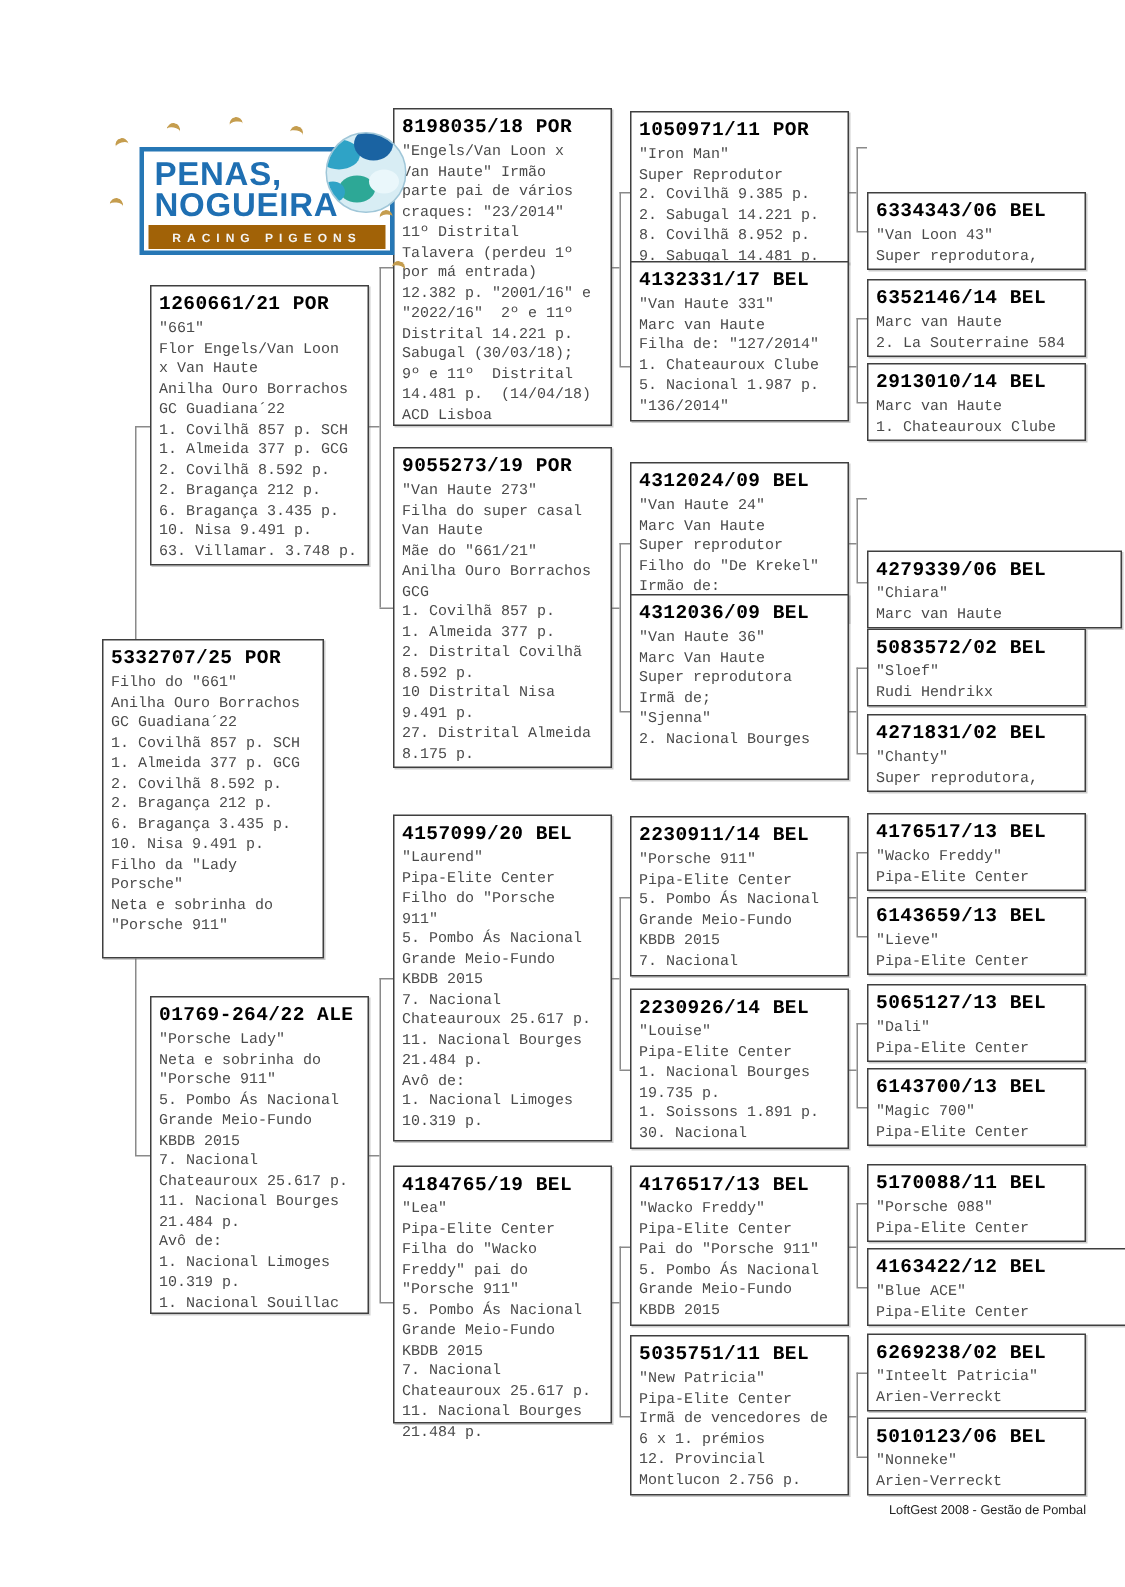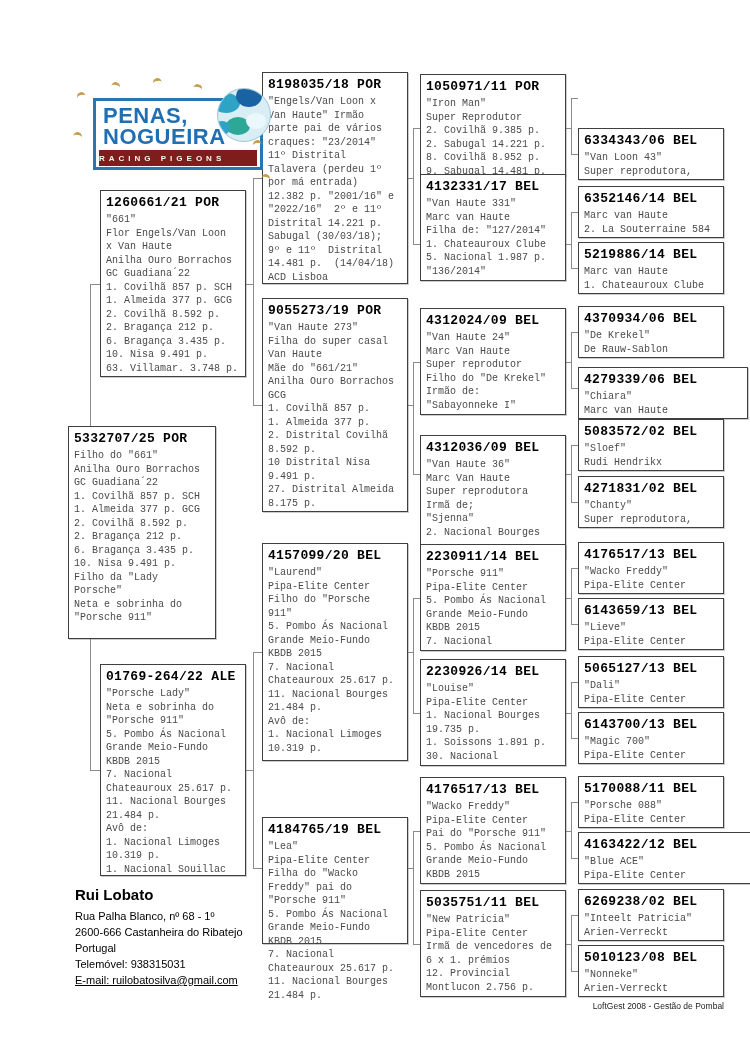--- a/index.html
+++ b/index.html
@@ -9,22 +9,22 @@
        box-sizing:border-box;z-index:2;box-shadow:1px 1px 0 rgba(110,110,110,.35);}
   .ring{font-weight:700;font-size:13px;color:#000;letter-spacing:.3px;margin-bottom:3px;white-space:nowrap;}
   .info{font-size:10px;line-height:13.5px;color:#4a4a4a;white-space:pre-wrap;}
   .conn{position:absolute;background:#8a8a8a;z-index:1;}
   
   .logo{position:absolute;left:93px;top:72px;width:170px;height:72px;z-index:3;
         font-family:"Liberation Sans",sans-serif;margin-top:26px;}
   .logo-frame{position:absolute;left:0;top:0;right:0;bottom:0;border:3px solid #2677b5;background:#fff;}
   .logo-title{position:absolute;left:10px;top:7px;font-weight:700;font-size:22px;line-height:21px;
               color:#1f6fb2;letter-spacing:.5px;z-index:2;}
-  .logo-banner{position:absolute;left:6px;right:6px;bottom:4px;height:16px;background:#7f1d1d;
-               color:#f4f4f4;font-size:8px;font-weight:700;letter-spacing:4px;
+  .logo-banner{position:absolute;left:6px;right:6px;bottom:4px;height:16px;background:#a16207;
+               color:#f4f4f4;font-size:8px;font-weight:700;letter-spacing:4px;text-align:center;
                line-height:17px;z-index:2;}
   .globe{position:absolute;top:-10px;right:-8px;width:52px;height:52px;border-radius:50%;
          background:#d8edf4;overflow:hidden;border:1px solid #9fc6d8;z-index:4;}
   .gb{position:absolute;border-radius:50%;}
   .gb1{left:-6px;top:4px;width:28px;height:20px;background:#2fa3c6;}
   .gb2{left:18px;top:-4px;width:26px;height:22px;background:#1a63a2;}
   .gb3{left:8px;top:28px;width:24px;height:18px;background:#2da896;}
   .gb4{left:28px;top:24px;width:20px;height:16px;background:#eaf7fb;}
   .gb5{left:-4px;top:32px;width:16px;height:14px;background:#2fa3c6;}
   .bird{position:absolute;width:9px;height:7px;border-top:3px solid #c59d4e;
@@ -161,21 +161,21 @@
 Grande Meio-Fundo
 KBDB 2015
 7. Nacional
 Chateauroux 25.617 p.
 11. Nacional Bourges
 21.484 p.
 Avô de:
 1. Nacional Limoges
 10.319 p.</div>
   </div>
-  <div class="box" id="g3-3" style="left:262px;top:817px;width:146px;height:127px">
+  <div class="box" id="g3-3" style="left:262px;top:777px;width:146px;height:172px">
     <div class="ring">4184765/19 BEL</div>
     <div class="info">"Lea"
 Pipa-Elite Center
 Filha do "Wacko
 Freddy" pai do
 "Porsche 911"
 5. Pombo Ás Nacional
 Grande Meio-Fundo
 KBDB 2015
 7. Nacional
@@ -204,21 +204,21 @@
   </div>
   <div class="box" id="g4-2" style="left:420px;top:308px;width:146px;height:107px">
     <div class="ring">4312024/09 BEL</div>
     <div class="info">"Van Haute 24"
 Marc Van Haute
 Super reprodutor
 Filho do "De Krekel"
 Irmão de:
 "Sabayonneke I"</div>
   </div>
-  <div class="box" id="g4-3" style="left:420px;top:435px;width:146px;height:124px">
+  <div class="box" id="g4-3" style="left:420px;top:396px;width:146px;height:124px">
     <div class="ring">4312036/09 BEL</div>
     <div class="info">"Van Haute 36"
 Marc Van Haute
 Super reprodutora
 Irmã de;
 "Sjenna"
 2. Nacional Bourges</div>
   </div>
   <div class="box" id="g4-4" style="left:420px;top:544px;width:146px;height:107px">
     <div class="ring">2230911/14 BEL</div>
@@ -261,28 +261,23 @@
     <div class="ring">6334343/06 BEL</div>
     <div class="info">"Van Loon 43"
 Super reprodutora,</div>
   </div>
   <div class="box" id="g5-2" style="left:578px;top:186px;width:146px;height:52px">
     <div class="ring">6352146/14 BEL</div>
     <div class="info">Marc van Haute
 2. La Souterraine 584</div>
   </div>
   <div class="box" id="g5-3" style="left:578px;top:242px;width:146px;height:52px">
-    <div class="ring">5219886/14 BEL</div>
+    <div class="ring">2913010/14 BEL</div>
     <div class="info">Marc van Haute
 1. Chateauroux Clube</div>
-  </div>
-  <div class="box" id="g5-4" style="left:578px;top:306px;width:146px;height:52px">
-    <div class="ring">4370934/06 BEL</div>
-    <div class="info">"De Krekel"
-De Rauw-Sablon</div>
   </div>
   <div class="box" id="g5-5" style="left:578px;top:367px;width:170px;height:52px">
     <div class="ring">4279339/06 BEL</div>
     <div class="info">"Chiara"
 Marc van Haute</div>
   </div>
   <div class="box" id="g5-6" style="left:578px;top:419px;width:146px;height:52px">
     <div class="ring">5083572/02 BEL</div>
     <div class="info">"Sloef"
 Rudi Hendrikx</div>
@@ -321,33 +316,25 @@
     <div class="ring">4163422/12 BEL</div>
     <div class="info">"Blue ACE"
 Pipa-Elite Center</div>
   </div>
   <div class="box" id="g5-14" style="left:578px;top:889px;width:146px;height:52px">
     <div class="ring">6269238/02 BEL</div>
     <div class="info">"Inteelt Patricia"
 Arien-Verreckt</div>
   </div>
   <div class="box" id="g5-15" style="left:578px;top:945px;width:146px;height:52px">
-    <div class="ring">5010123/08 BEL</div>
+    <div class="ring">5010123/06 BEL</div>
     <div class="info">"Nonneke"
 Arien-Verreckt</div>
   </div>
 
-  <div class="owner">
-    <div class="owner-name">Rui Lobato</div>
-    <div class="owner-line">Rua Palha Blanco, nº 68 - 1º</div>
-    <div class="owner-line">2600-666 Castanheira do Ribatejo</div>
-    <div class="owner-line">Portugal</div>
-    <div class="owner-line">Telemóvel: 938315031</div>
-    <div class="owner-line email">E-mail: ruilobatosilva@gmail.com</div>
-  </div>
 
   <div class="credit">LoftGest 2008 - Gestão de Pombal</div>
 
 <div class="conn" style="left: 90px; top: 283.5px; width: 1px; height: 486.5px;"></div>
     <div class="conn" style="left: 90px; top: 283.5px; width: 10px; height: 1px;"></div>
     <div class="conn" style="left: 90px; top: 770px; width: 10px; height: 1px;"></div>
     <div class="conn" style="left: 253px; top: 178px; width: 1px; height: 227px;"></div>
     <div class="conn" style="left: 253px; top: 178px; width: 9px; height: 1px;"></div>
     <div class="conn" style="left: 253px; top: 405px; width: 9px; height: 1px;"></div>
     <div class="conn" style="left: 246px; top: 283.5px; width: 7px; height: 1px;"></div>

